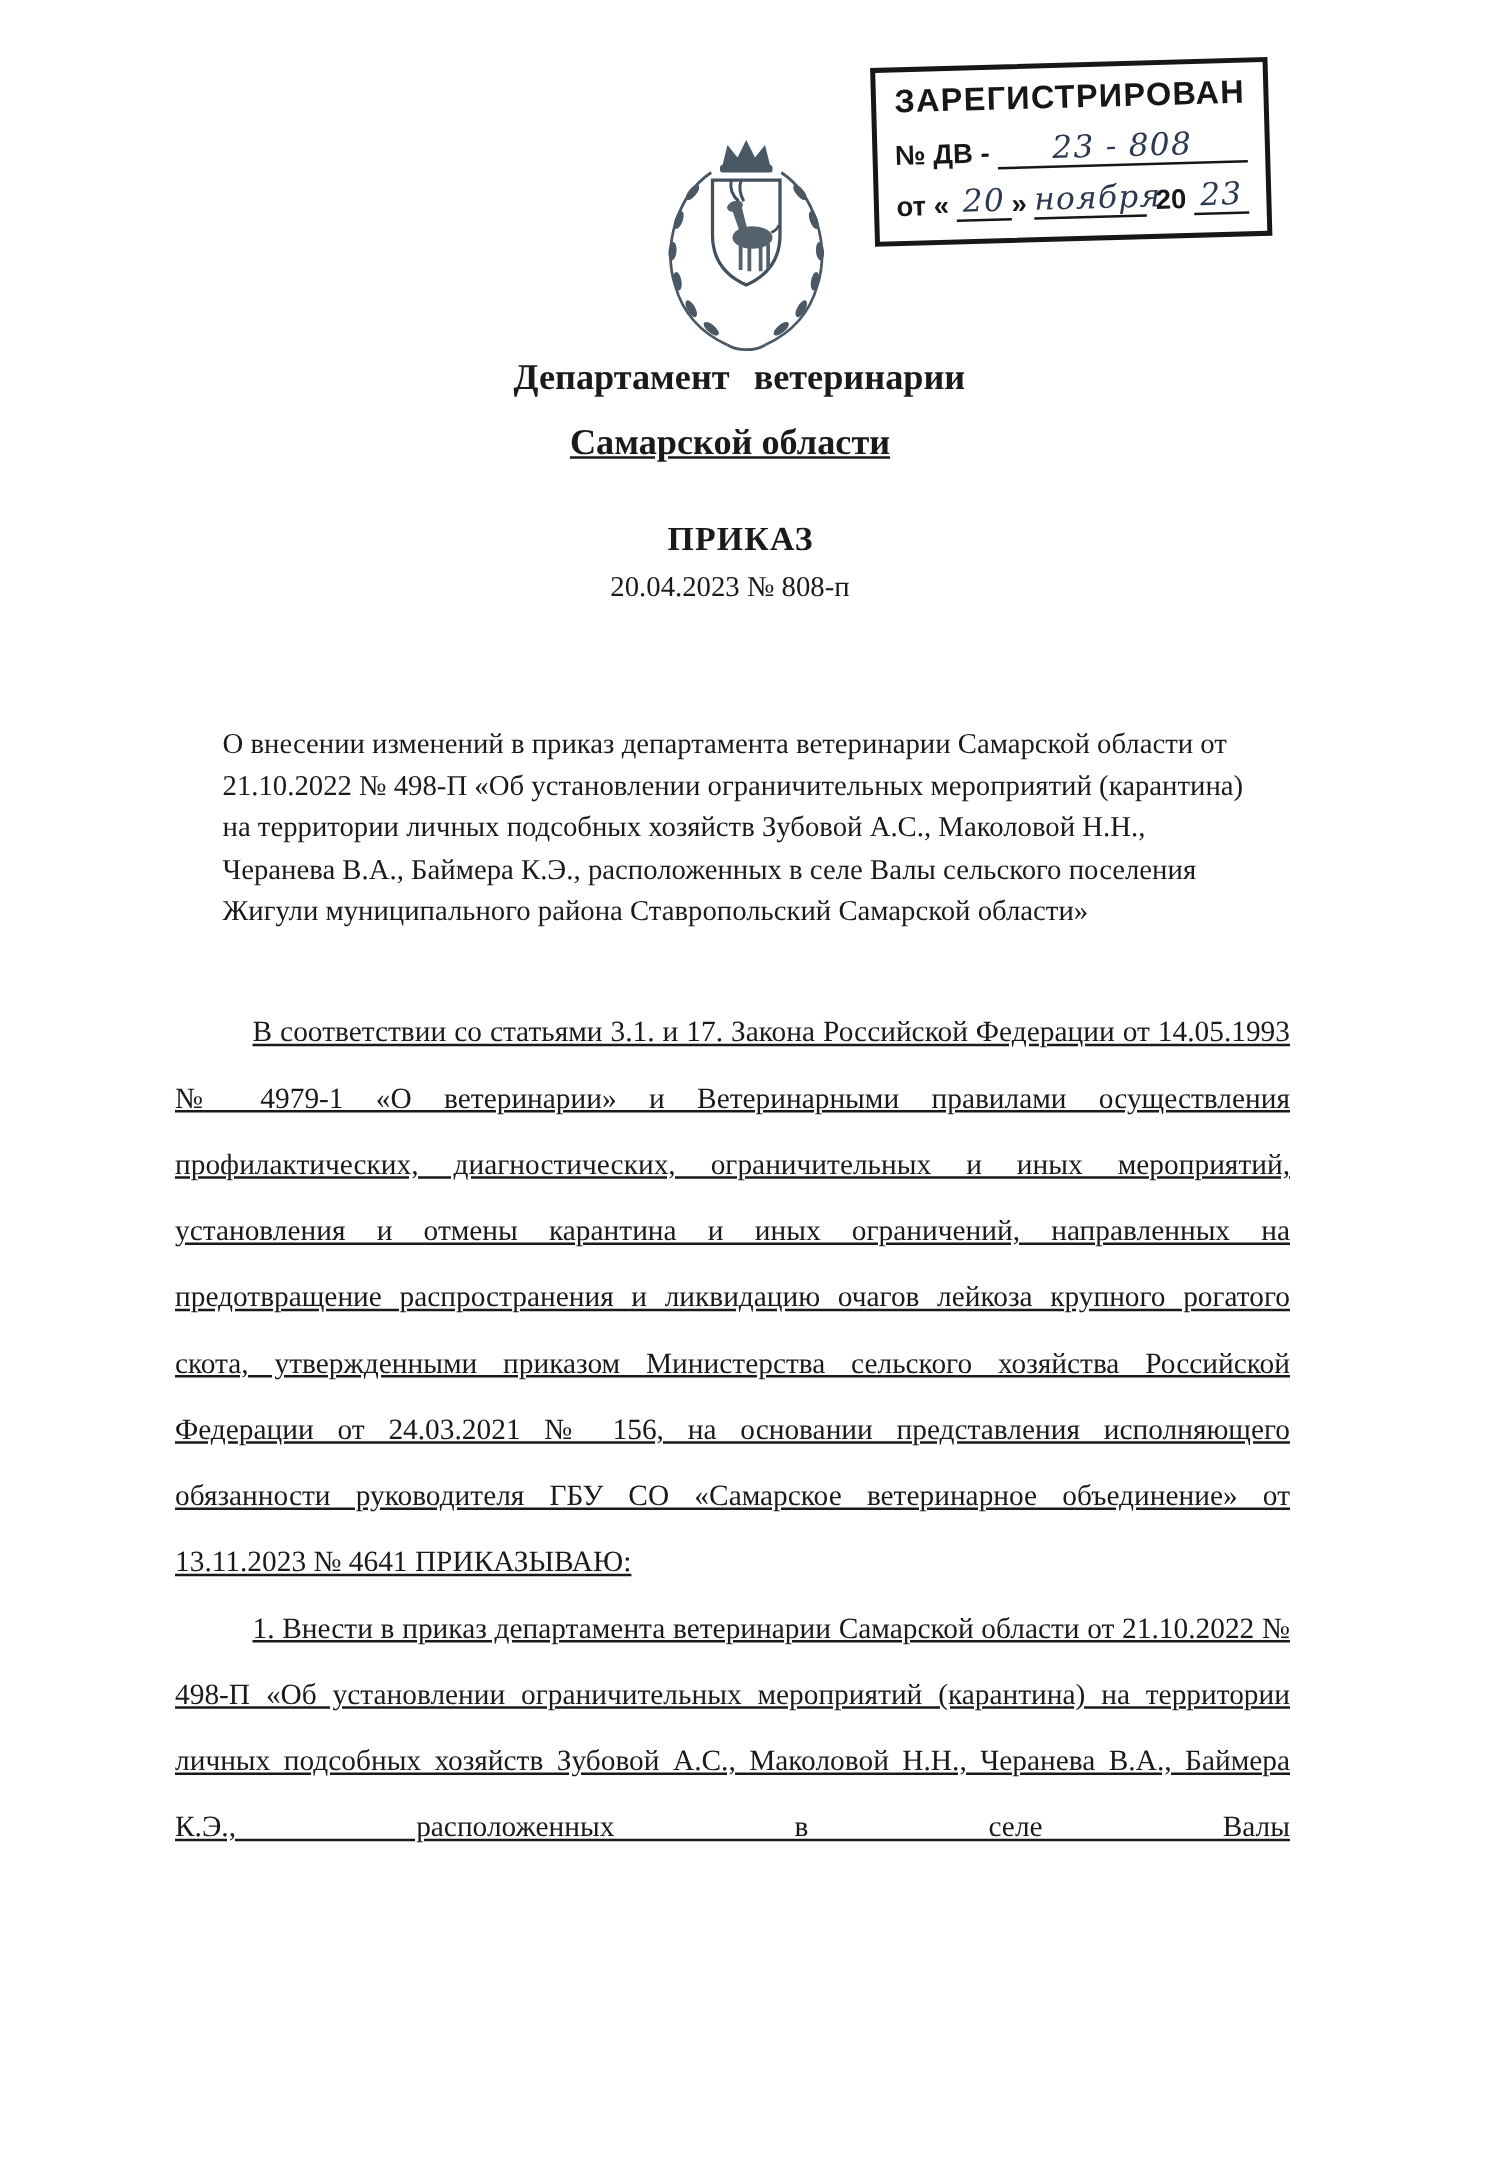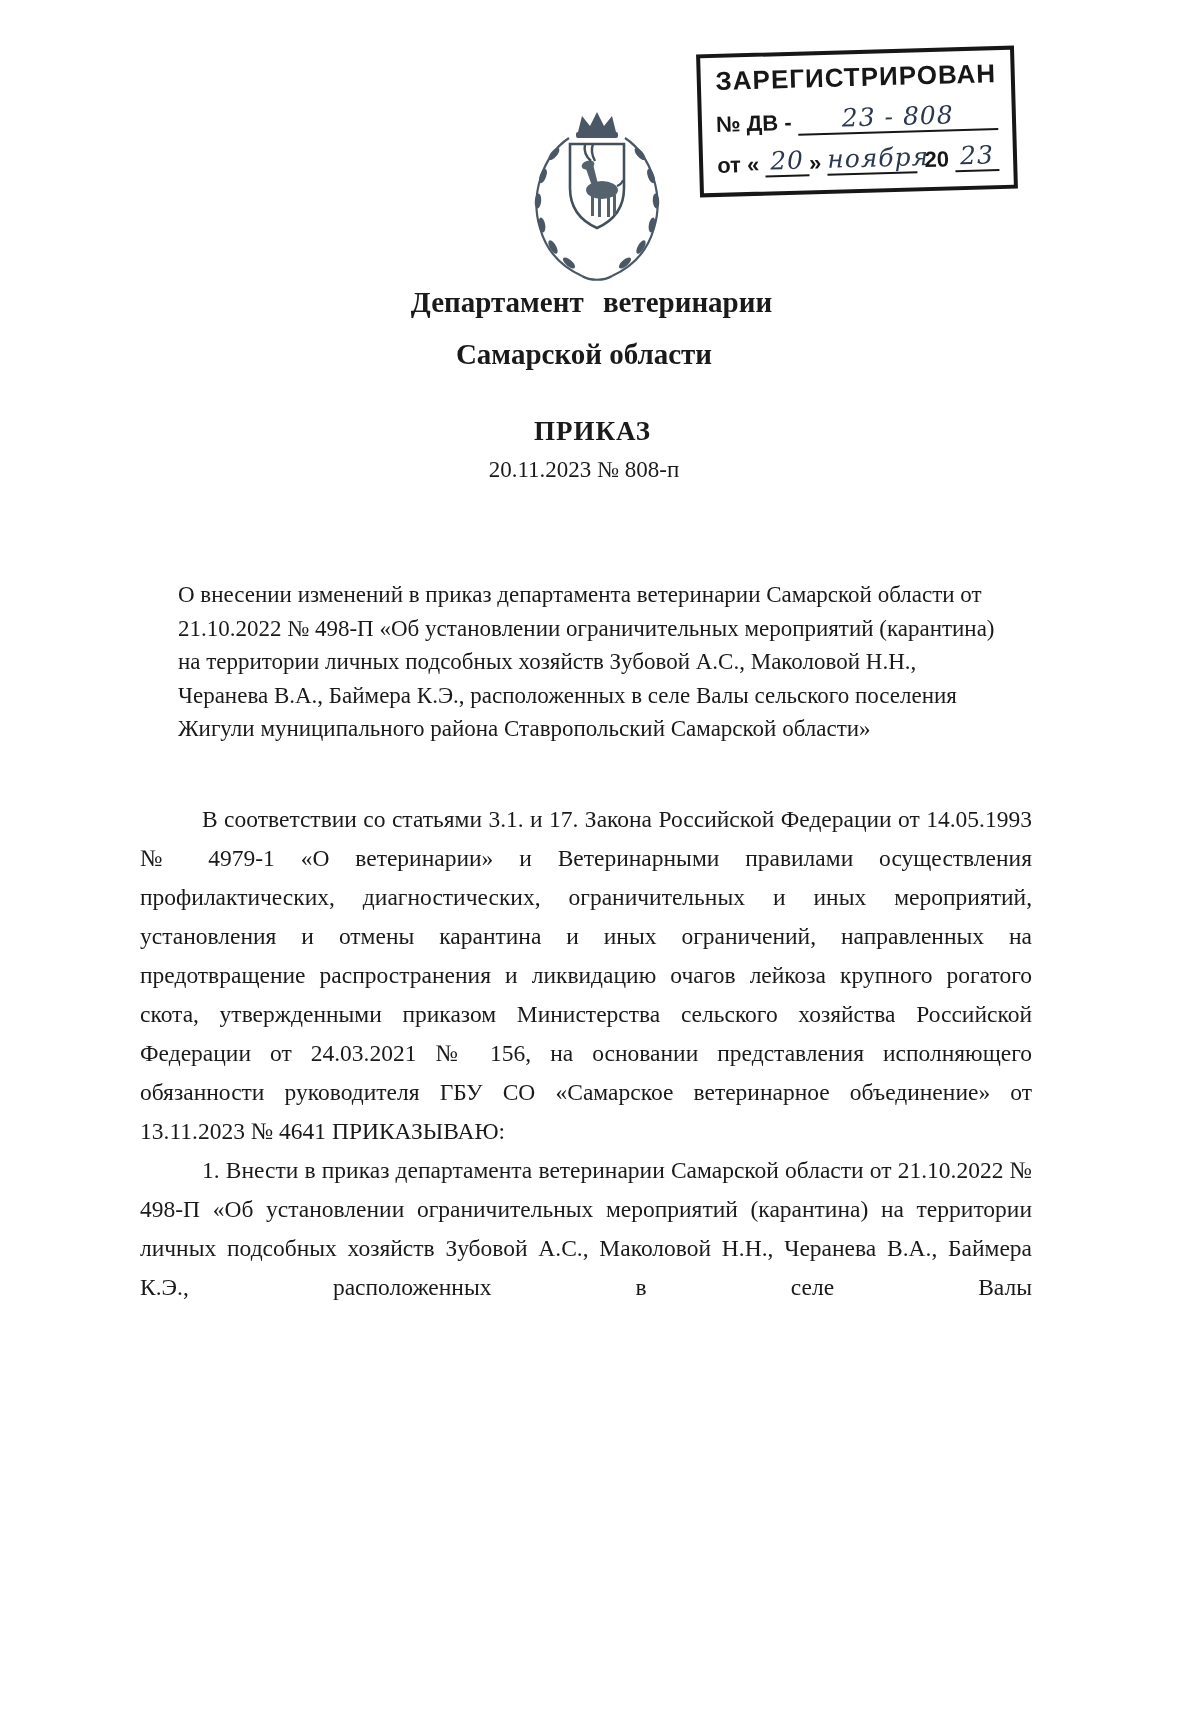--- a/index.html
+++ b/index.html
@@ -71,43 +71,44 @@
   }
 
   
   .org-line1, .org-line2, .doc-type, .doc-number {
     position: absolute;
     left: 0;
     width: 1168px;      
     text-align: center;
   }
   .org-line1 { top: 286px; font-weight: bold; font-size: 29px; word-spacing: 12px; padding-left: 15px; }
-  .org-line2 { top: 338px; font-weight: bold; font-size: 29px; }
+  .org-line2 { top: 338px; font-weight: bold; font-size: 29px; text-decoration: underline; }
   .doc-type  { top: 416px; font-weight: bold; font-size: 27px; letter-spacing: 1px; padding-left: 17px; }
   .doc-number{ top: 457px; font-size: 23px; }
 
   
   .subject {
     position: absolute;
     top: 578px;
     left: 178px;
     width: 830px;
     font-size: 23px;
     line-height: 33.5px;
   }
 
   
   .body-text {
     position: absolute;
     top: 800px;
     left: 140px;
     width: 892px;
     font-size: 23.5px;
-    line-height: 39px;
+    line-height: 53px;
     text-align: justify;
+    text-decoration: underline;
   }
   .body-text p { text-indent: 62px; }
   .body-text p.cont { text-align-last: justify; }
 </style>
 </head>
 <body>
 
 <div class="page">
 
   <div class="stamp">
@@ -171,21 +172,21 @@
         <rect x="101" y="91" width="3" height="20" fill="#55626e" stroke="none"></rect>
         <path d="M105,82 q5,-2 6,-6" fill="none" stroke-width="2.2"></path>
       </g>
     </svg>
   </div>
 
   <div class="org-line1">Департамент ветеринарии</div>
   <div class="org-line2">Самарской области</div>
 
   <div class="doc-type">ПРИКАЗ</div>
-  <div class="doc-number">20.11.2023 № 808-п</div>
+  <div class="doc-number">20.04.2023 № 808-п</div>
 
   <div class="subject">О внесении изменений в приказ департамента ветеринарии Самарской области от 21.10.2022 № 498-П «Об установлении ограничительных мероприятий (карантина) на территории личных подсобных хозяйств Зубовой А.С., Маколовой Н.Н., Черанева В.А., Баймера К.Э., расположенных в селе Валы сельского поселения Жигули муниципального района Ставропольский Самарской области»</div>
 
   <div class="body-text">
     <p>В соответствии со статьями 3.1. и 17. Закона Российской Федерации от 14.05.1993 № 4979-1 «О ветеринарии» и Ветеринарными правилами осуществления профилактических, диагностических, ограничительных и иных мероприятий, установления и отмены карантина и иных ограничений, направленных на предотвращение распространения и ликвидацию очагов лейкоза крупного рогатого скота, утвержденными приказом Министерства сельского хозяйства Российской Федерации от 24.03.2021 № 156, на основании представления исполняющего обязанности руководителя ГБУ СО «Самарское ветеринарное объединение» от 13.11.2023 № 4641 ПРИКАЗЫВАЮ:</p>
     <p class="cont">1. Внести в приказ департамента ветеринарии Самарской области от 21.10.2022 № 498-П «Об установлении ограничительных мероприятий (карантина) на территории личных подсобных хозяйств Зубовой А.С., Маколовой Н.Н., Черанева В.А., Баймера К.Э., расположенных в селе Валы</p>
   </div>
 
 </div>
 

